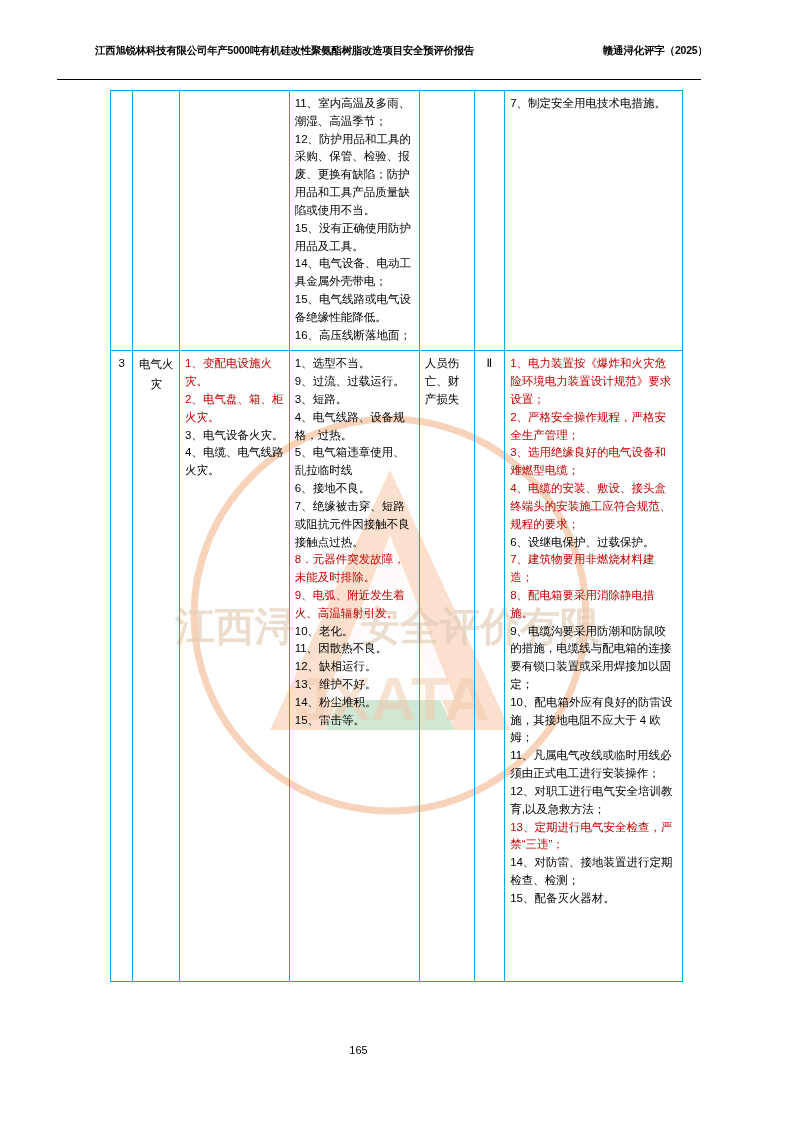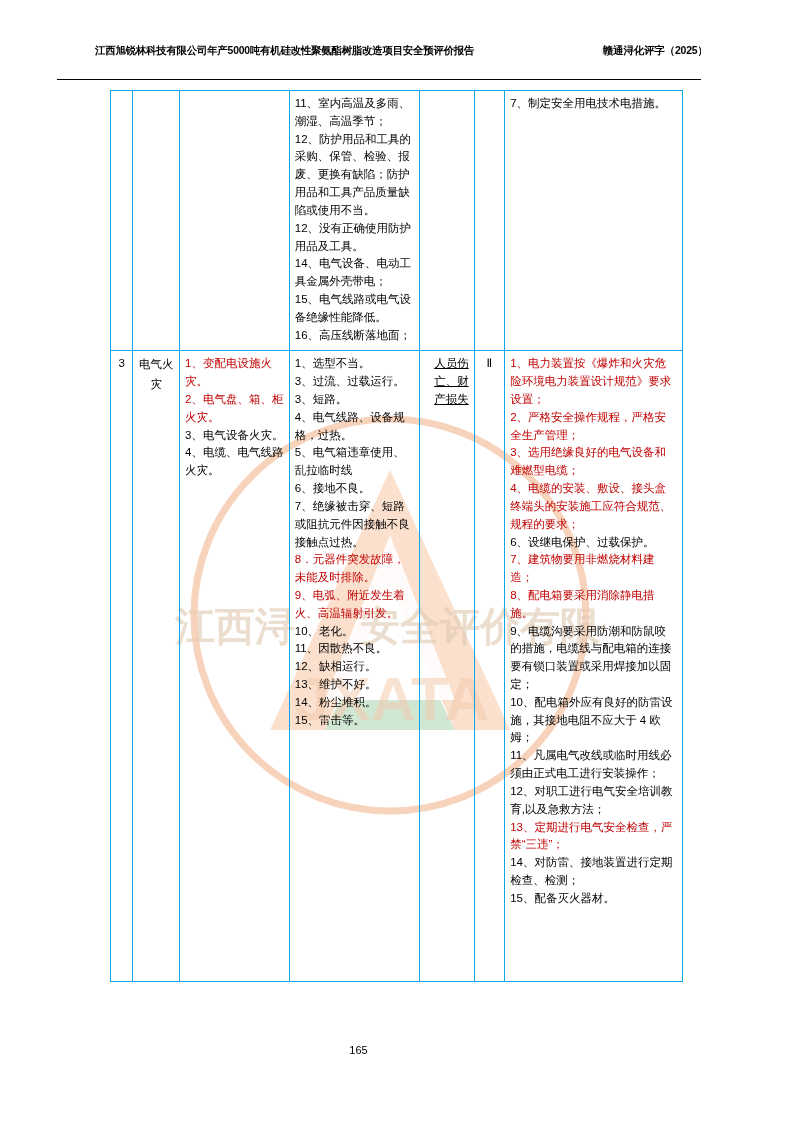--- a/index.html
+++ b/index.html
@@ -74,21 +74,21 @@
     padding: 4px 5px 6px 5px;
     font-size: 11.5px;
     line-height: 1.55;
     color: #000;
     background: transparent;
   }
   .col-no    { width: 22px;  text-align: center; }
   .col-name  { width: 46px;  text-align: center; }
   .col-cause { width: 108px; }
   .col-mid   { width: 128px; }
-  .col-cons  { width: 54px;  text-align: right; text-decoration: underline; }
+  .col-cons  { width: 54px;  text-align: left; }
   .col-lvl   { width: 30px;  text-align: center; }
   .col-meas  { width: 175px; }
 
   td.cause-cell, td.mid-cell, td.meas-cell { vertical-align: top; }
   td.vcenter { vertical-align: middle; }
 
   .red { color: #c00000; }
   .ln { display: block; }
 
   .name-block { line-height: 1.7; font-size: 11.5px; }
@@ -150,21 +150,21 @@
       </colgroup>
       <tbody>
 
         <tr class="row1">
           <td class="col-no"></td>
           <td class="col-name"></td>
           <td class="col-cause"></td>
           <td class="col-mid mid-cell">
             <span class="ln">11、室内高温及多雨、潮湿、高温季节；</span>
             <span class="ln">12、防护用品和工具的采购、保管、检验、报废、更换有缺陷；防护用品和工具产品质量缺陷或使用不当。</span>
-            <span class="ln">12、没有正确使用防护用品及工具。</span>
+            <span class="ln">15、没有正确使用防护用品及工具。</span>
             <span class="ln">14、电气设备、电动工具金属外壳带电；</span>
             <span class="ln">15、电气线路或电气设备绝缘性能降低。</span>
             <span class="ln">16、高压线断落地面；</span>
           </td>
           <td class="col-cons"></td>
           <td class="col-lvl"></td>
           <td class="col-meas meas-cell">
             <span class="ln">7、制定安全用电技术电措施。</span>
           </td>
         </tr>
@@ -178,21 +178,21 @@
             <div class="cause-list">
               <span class="ln red">1、变配电设施火灾。</span>
               <span class="ln red">2、电气盘、箱、柜火灾。</span>
               <span class="ln">3、电气设备火灾。</span>
               <span class="ln">4、电缆、电气线路火灾。</span>
             </div>
           </td>
           <td class="col-mid mid-cell vcenter">
             <div class="mid-list">
               <span class="ln">1、选型不当。</span>
-              <span class="ln">3、过流、过载运行。</span>
+              <span class="ln">9、过流、过载运行。</span>
               <span class="ln">3、短路。</span>
               <span class="ln">4、电气线路、设备规格，过热。</span>
               <span class="ln">5、电气箱违章使用、乱拉临时线</span>
               <span class="ln">6、接地不良。</span>
               <span class="ln">7、绝缘被击穿、短路或阻抗元件因接触不良接触点过热。</span>
               <span class="ln red">8．元器件突发故障，未能及时排除。</span>
               <span class="ln red">9、电弧、附近发生着火、高温辐射引发。</span>
               <span class="ln">10、老化。</span>
               <span class="ln">11、因散热不良。</span>
               <span class="ln">12、缺相运行。</span>

